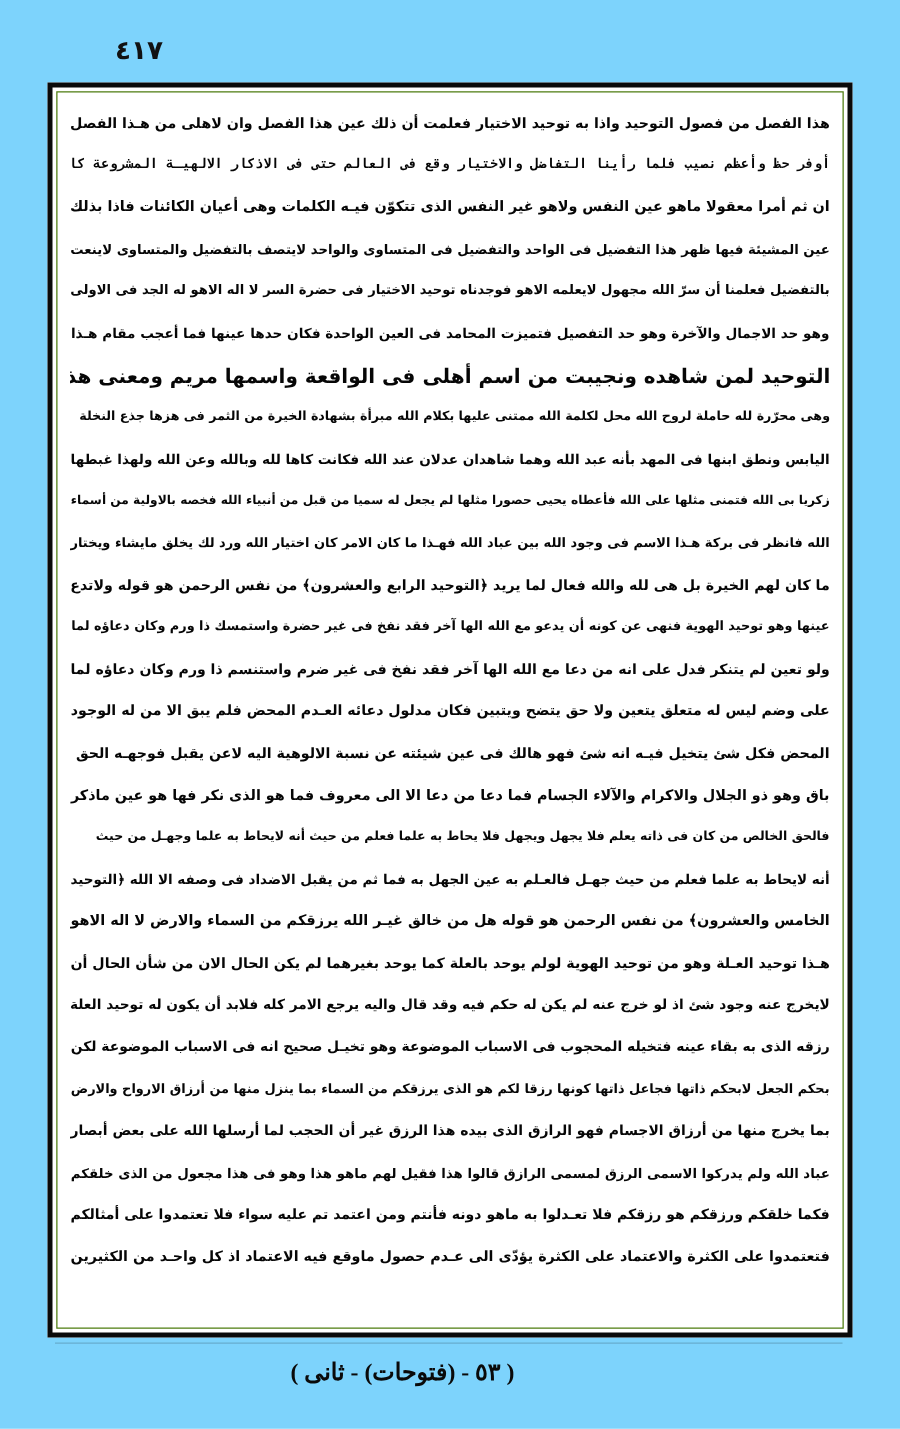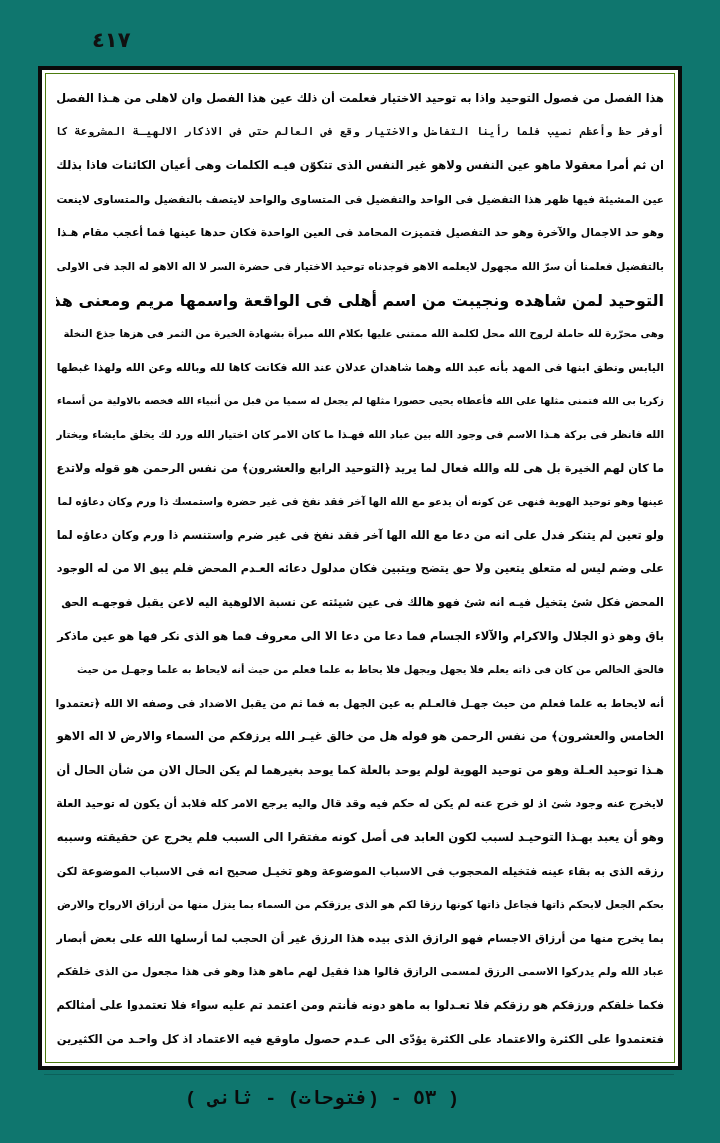--- a/index.html
+++ b/index.html
@@ -13,21 +13,21 @@
     height: 1143px;
     position: relative;
     overflow: hidden;
     font-family: "DejaVu Sans", "Liberation Sans", sans-serif;
     color: #000000;
   }
 
   .page {
     position: absolute;
     inset: 0;
-    background: #0f766e;
+    background: #7dd3fc;
   }
 
   
   .folio {
     position: absolute;
     top: 30px;
     left: 92px;
     font-size: 21px;
     font-weight: 700;
     letter-spacing: 1px;
@@ -97,21 +97,21 @@
     position: absolute;
     top: 1086px;
     left: 0;
     width: 644px;
     text-align: center;
     direction: rtl;
     font-size: 19px;
     font-weight: 700;
     color: #0a0a0a;
     letter-spacing: 1px;
-    font-family: Liberation Mono, monospace;
+    font-family: Liberation Serif, serif;
   }
 
   
   .scan-rule {
     position: absolute;
     top: 1074px;
     left: 44px;
     width: 630px;
     height: 1px;
     background: rgba(0,0,0,0.18);
@@ -124,39 +124,38 @@
 
   <div class="folio">٤١٧</div>
 
   <div class="frame">
     <div class="frame-inner">
       <div class="textblock" id="textblock">
           <div class="line" style="white-space: nowrap; display: block; font-size: 11.3733px;">هذا الفصل من فصول التوحيد واذا به توحيد الاختيار فعلمت أن ذلك عين هذا الفصل وان لاهلى من هـذا الفصل</div>
           <div class="line" style="white-space: nowrap; display: block; font-size: 10.7819px; font-family: Liberation Mono, monospace;">أوفر حظ وأعظم نصيب فلما رأينا التفاضل والاختيار وقع فى العالم حتى فى الاذكار الالهيـة المشروعة كاذكرنا علمنا</div>
           <div class="line" style="white-space: nowrap; display: block; font-size: 11.5027px;">ان ثم أمرا معقولا ماهو عين النفس ولاهو غير النفس الذى تتكوّن فيـه الكلمات وهى أعيان الكائنات فاذا بذلك</div>
           <div class="line" style="white-space: nowrap; display: block; font-size: 10.626px;">عين المشيئة فيها ظهر هذا التفضيل فى الواحد والتفضيل فى المتساوى والواحد لايتصف بالتفضيل والمتساوى لاينعت</div>
+          <div class="line" style="white-space: nowrap; display: block; font-size: 10.5292px;">بالتفضيل فعلمنا أن سرّ الله مجهول لايعلمه الاهو فوجدناه توحيد الاختيار فى حضرة السر لا اله الاهو له الجد فى الاولى</div>
           <div class="line" style="white-space: nowrap; display: block; font-size: 10.8981px;">وهو حد الاجمال والآخرة وهو حد التفصيل فتميزت المحامد فى العين الواحدة فكان حدها عينها فما أعجب مقام هـذا</div>
-          <div class="line" style="white-space: nowrap; display: block; font-size: 10.5292px;">بالتفضيل فعلمنا أن سرّ الله مجهول لايعلمه الاهو فوجدناه توحيد الاختيار فى حضرة السر لا اله الاهو له الجد فى الاولى</div>
           <div class="line" style="white-space: nowrap; display: block; font-size: 16px;">التوحيد لمن شاهده ونجيبت من اسم أهلى فى الواقعة واسمها مريم ومعنى هذا الاسم معلوم فى اللسان الذى فيه سميت</div>
           <div class="line" style="white-space: nowrap; display: block; font-size: 10.1207px;">وهى محرّرة لله حاملة لروح الله محل لكلمة الله ممتنى عليها بكلام الله مبرأة بشهادة الخيرة من الثمر فى هزها جذع النخلة</div>
           <div class="line" style="white-space: nowrap; display: block; font-size: 10.8542px;">اليابس ونطق ابنها فى المهد بأنه عبد الله وهما شاهدان عدلان عند الله فكانت كاها لله وبالله وعن الله ولهذا غبطها</div>
           <div class="line" style="white-space: nowrap; display: block; font-size: 9.77799px;">زكريا بى الله فتمنى مثلها على الله فأعطاه يحيى حصورا مثلها لم يجعل له سميا من قبل من أنبياء الله فخصه بالاولية من أسماء</div>
           <div class="line" style="white-space: nowrap; display: block; font-size: 10.3938px;">الله فانظر فى بركة هـذا الاسم فى وجود الله بين عباد الله فهـذا ما كان الامر كان اختيار الله ورد لك يخلق مايشاء ويختار</div>
           <div class="line" style="white-space: nowrap; display: block; font-size: 11.3733px;">ما كان لهم الخيرة بل هى لله والله فعال لما يريد  ﴿التوحيد الرابع والعشرون﴾  من نفس الرحمن هو قوله  ولاتدع</div>
           <div class="line" style="white-space: nowrap; display: block; font-size: 10.288px;">عينها وهو توحيد الهوية فنهى عن كونه أن يدعو مع الله الها آخر فقد نفخ فى غير حضرة واستمسك ذا ورم وكان دعاؤه لما</div>
           <div class="line" style="white-space: nowrap; display: block; font-size: 11.2624px;">ولو تعين لم يتنكر فدل على انه من دعا مع الله الها آخر فقد نفخ فى غير ضرم واستنسم ذا ورم وكان دعاؤه لما</div>
           <div class="line" style="white-space: nowrap; display: block; font-size: 11.3414px;">على وضم ليس له متعلق يتعين ولا حق يتضح ويتبين فكان مدلول دعائه العـدم المحض فلم يبق الا من له الوجود</div>
           <div class="line" style="white-space: nowrap; display: block; font-size: 11.3573px;">المحض فكل شئ يتخيل فيـه انه شئ فهو هالك فى عين شيئته عن نسبة الالوهية اليه لاعن يقبل فوجهـه الحق</div>
           <div class="line" style="white-space: nowrap; display: block; font-size: 11.4864px;">باق وهو ذو الجلال والاكرام والآلاء الجسام فما دعا من دعا الا الى معروف فما هو الذى نكر فها هو عين ماذكر</div>
           <div class="line" style="white-space: nowrap; display: block; font-size: 10px;">فالحق الخالص من كان فى ذاته يعلم فلا يجهل ويجهل فلا يحاط به علما فعلم من حيث أنه لايحاط به علما وجهـل من حيث</div>
-          <div class="line" style="white-space: nowrap; display: block; font-size: 10.8107px;">أنه لايحاط به علما فعلم من حيث جهـل فالعـلم به عين الجهل به  فما ثم من يقبل الاضداد فى وصفه الا الله  ﴿تعتمدوا</div>
+          <div class="line" style="white-space: nowrap; display: block; font-size: 10.8107px;">أنه لايحاط به علما فعلم من حيث جهـل فالعـلم به عين الجهل به  فما ثم من يقبل الاضداد فى وصفه الا الله  ﴿التوحيد</div>
           <div class="line" style="white-space: nowrap; display: block; font-size: 11.5355px;">الخامس والعشرون﴾  من نفس الرحمن هو قوله  هل من خالق غيـر الله يرزقكم من السماء والارض لا اله الاهو</div>
           <div class="line" style="white-space: nowrap; display: block; font-size: 11.3733px;">هـذا توحيد العـلة وهو من توحيد الهوية لولم يوحد بالعلة كما يوحد بغيرهما لم يكن الحال الان من شأن الحال أن</div>
           <div class="line" style="white-space: nowrap; display: block; font-size: 10.972px;">لايخرج عنه وجود شئ اذ لو خرج عنه لم يكن له حكم فيه  وقد قال واليه يرجع الامر كله فلابد أن يكون له توحيد العلة</div>
-          <div class="line" style="white-space: nowrap; display: block; font-size: 11.6351px;">وهو أن يعبد بهـذا التوحيـد لسبب لكون العابد فى أصل كونه مفتقرا الى السبب فلم يخرج عن حقيقته وسببه</div>
           <div class="line" style="white-space: nowrap; display: block; font-size: 11.0925px;">رزقه الذى به بقاء عينه فتخيله المحجوب فى الاسباب الموضوعة وهو تخيـل صحيح انه فى الاسباب الموضوعة لكن</div>
           <div class="line" style="white-space: nowrap; display: block; font-size: 10.3275px;">بحكم الجعل لابحكم ذاتها فجاعل ذاتها كونها رزقا لكم هو الذى يرزقكم من السماء بما ينزل منها من أرزاق الارواح والارض</div>
           <div class="line" style="white-space: nowrap; display: block; font-size: 11.1691px;">بما يخرج منها من أرزاق الاجسام فهو الرازق الذى بيده هذا الرزق غير أن الحجب لما أرسلها الله على بعض أبصار</div>
           <div class="line" style="white-space: nowrap; display: block; font-size: 10.6681px;">عباد الله ولم يدركوا الاسمى الرزق لمسمى الرازق قالوا هذا فقيل لهم ماهو هذا وهو فى هذا مجعول من الذى خلقكم</div>
           <div class="line" style="white-space: nowrap; display: block; font-size: 11.2311px;">فكما خلقكم ورزقكم هو رزقكم فلا تعـدلوا به ماهو دونه فأنتم ومن اعتمد تم عليه سواء فلا تعتمدوا على أمثالكم</div>
           <div class="line" style="white-space: nowrap; display: block; font-size: 11.4538px;">فتعتمدوا على الكثرة والاعتماد على الكثرة يؤدّى الى عـدم حصول ماوقع فيه الاعتماد اذ كل واحـد من الكثيرين</div>
         </div>
     </div>
   </div>
 

